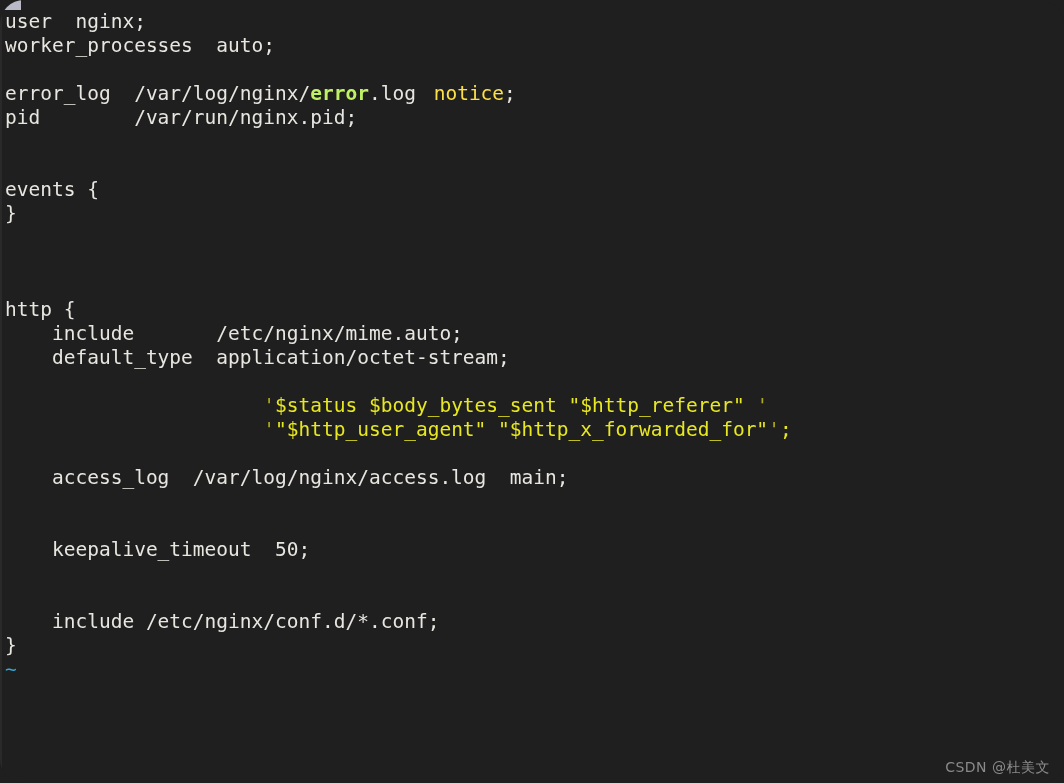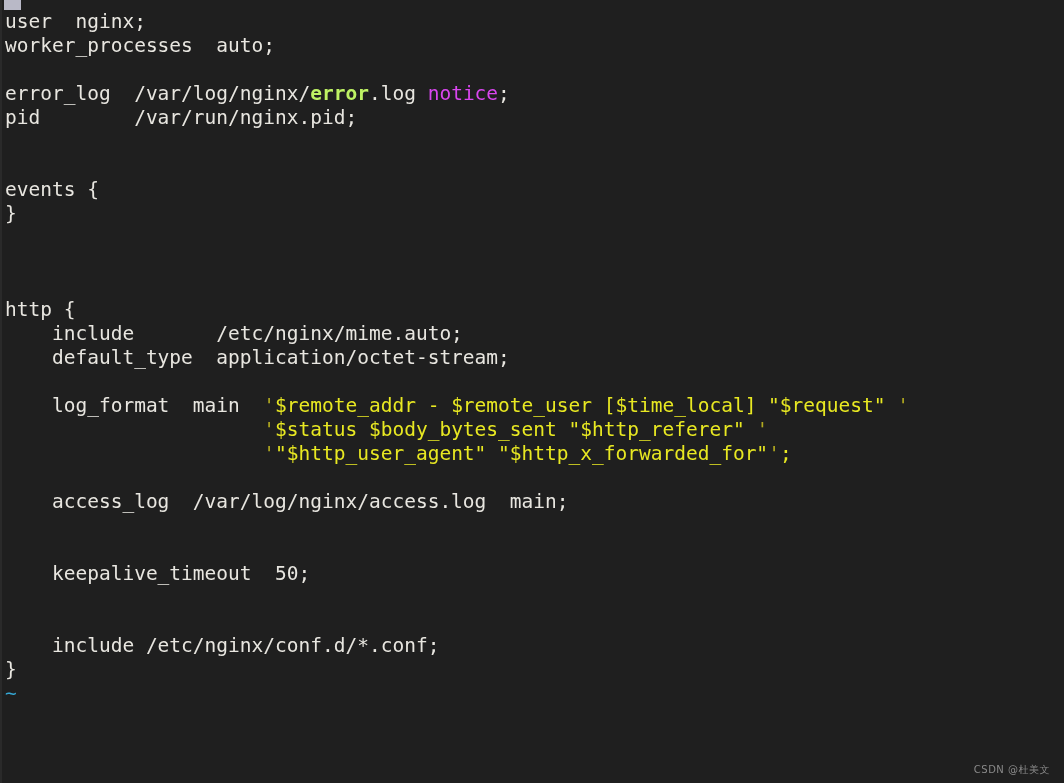--- a/index.html
+++ b/index.html
@@ -8,20 +8,21 @@
     padding: 0;
     background: #1f1f1f;
   }
   #screen {
     position: relative;
     width: 1064px;
     height: 783px;
     background: #1f1f1f;
     overflow: hidden;
     font-family: "DejaVu Sans Mono", "Liberation Mono", monospace;
+    border-radius: 24px;
   }
   
   #left-edge {
     position: absolute;
     left: 0; top: 0;
     width: 2px; height: 783px;
     background: #2a2a2a;
   }
   #cursor-block {
     position: absolute;
@@ -41,37 +42,37 @@
     height: 24px;
     line-height: 24px;
     font-size: 19.5px;
     letter-spacing: 0px;
     white-space: pre;
     padding-left: 5px;
     color: #e8e6e0;
   }
   .tok-plain  { color: #e8e6e0; }
   .tok-red    { color: #bef264; font-weight: bold; }
-  .tok-cyan   { color: #d946ef; }
+  .tok-cyan   { color: #fde047; margin-left: 6px; }
   .tok-yellow { color: #e8e822; }
   .tok-quote  { color: #b0a820; }
   .tilde {
     color: #35a7d4;
     font-size: 19.5px;
     line-height: 24px;
     white-space: pre;
     padding-left: 5px;
     height: 24px;
   }
   #watermark {
     position: absolute;
     right: 14px;
     bottom: 6px;
     color: #8a8a8a;
-    font-size: 10px;
+    font-size: 14px;
     font-family: "DejaVu Sans", "Liberation Sans", sans-serif;
     letter-spacing: 0.5px;
     white-space: pre;
   }
 </style>
 </head>
 <body>
 
 <div id="screen">
 
@@ -89,21 +90,20 @@
       <div class="line">&nbsp;</div>
       <div class="line"><span class="tok-plain">events {</span></div>
       <div class="line"><span class="tok-plain">}</span></div>
       <div class="line">&nbsp;</div>
       <div class="line">&nbsp;</div>
       <div class="line">&nbsp;</div>
       <div class="line"><span class="tok-plain">http {</span></div>
       <div class="line"><span class="tok-plain">    include       /etc/nginx/mime.auto;</span></div>
       <div class="line"><span class="tok-plain">    default_type  application/octet-stream;</span></div>
       <div class="line">&nbsp;</div>
-      <div class="line"><span class="tok-plain">    log_format  main  </span><span class="tok-quote">'</span><span class="tok-yellow">$remote_addr - $remote_user [$time_local] "$request" </span><span class="tok-quote">'</span></div>
       <div class="line"><span class="tok-plain">                      </span><span class="tok-quote">'</span><span class="tok-yellow">$status $body_bytes_sent "$http_referer" </span><span class="tok-quote">'</span></div>
       <div class="line"><span class="tok-plain">                      </span><span class="tok-quote">'</span><span class="tok-yellow">"$http_user_agent" "$http_x_forwarded_for"</span><span class="tok-quote">'</span><span class="tok-yellow">;</span></div>
       <div class="line">&nbsp;</div>
       <div class="line"><span class="tok-plain">    access_log  /var/log/nginx/access.log  main;</span></div>
       <div class="line">&nbsp;</div>
       <div class="line">&nbsp;</div>
       <div class="line"><span class="tok-plain">    keepalive_timeout  50;</span></div>
       <div class="line">&nbsp;</div>
       <div class="line">&nbsp;</div>
       <div class="line"><span class="tok-plain">    include /etc/nginx/conf.d/*.conf;</span></div>

